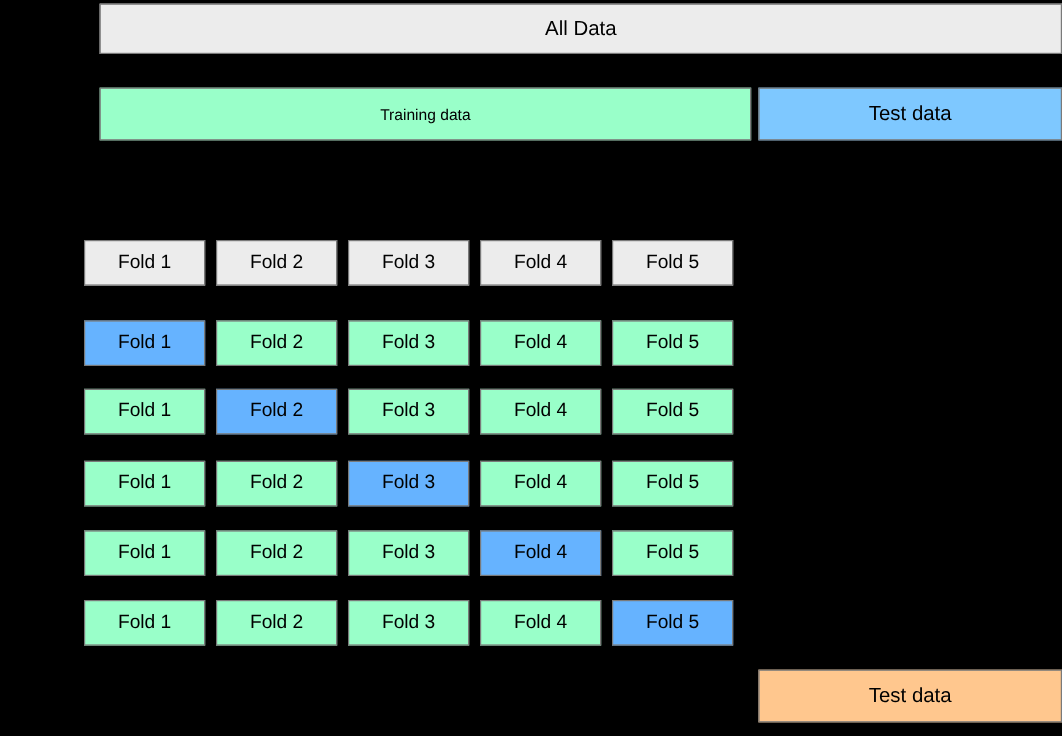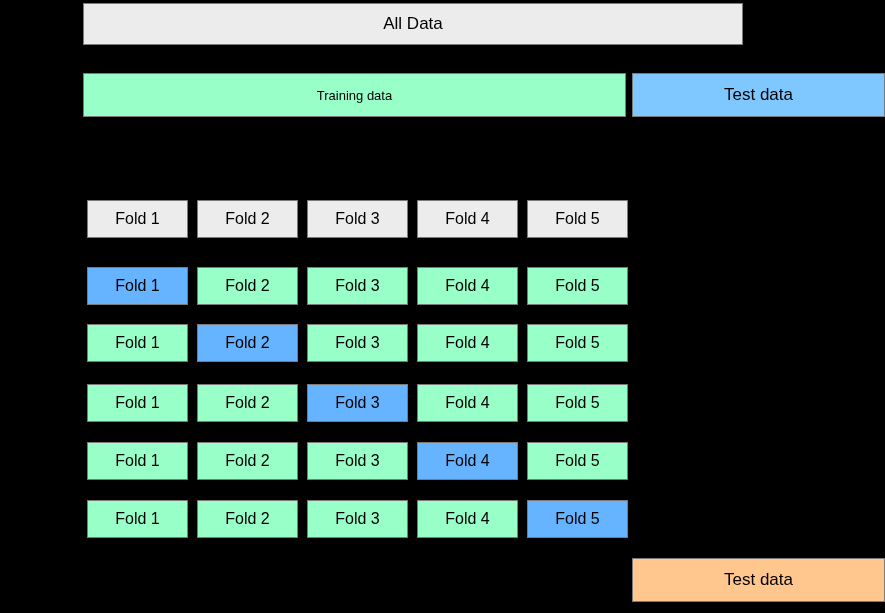--- a/index.html
+++ b/index.html
@@ -24,28 +24,28 @@
     align-items: center;
     justify-content: center;
     font-size: 16px;
   }
   .gray   { background: var(--box-gray, #ececec); }
   .green  { background: var(--box-green, #99ffc9); }
   .blue-test { background: var(--box-blue-test, #7ec8ff); }
   .blue-fold { background: var(--box-blue-fold, #66b3ff); }
   .orange { background: var(--box-orange, #ffc78e); }
 
-  .all-data    { left: 83px;  top: 3px;   width: 660px; height: 42px; font-size: 17px; }
+  .all-data    { left: 83px;  top: 3px;   width: 802px; height: 42px; font-size: 17px; }
   .training    { left: 83px;  top: 73px;  width: 543px; height: 44px; font-size: 13px; }
   .test-top    { left: 632px; top: 73px;  width: 253px; height: 44px; font-size: 17px; }
   .test-bottom { left: 632px; top: 558px; width: 253px; height: 44px; font-size: 17px; }
 
   .fold-row {
     position: absolute;
-    left: 87px;
+    left: 70px;
     display: flex;
     gap: 9px;
   }
   .fold {
     position: relative;
     flex: none;
     width: 101px;
     height: 38px;
     box-sizing: border-box;
     border: 1px solid var(--border, #7a7a7a);

